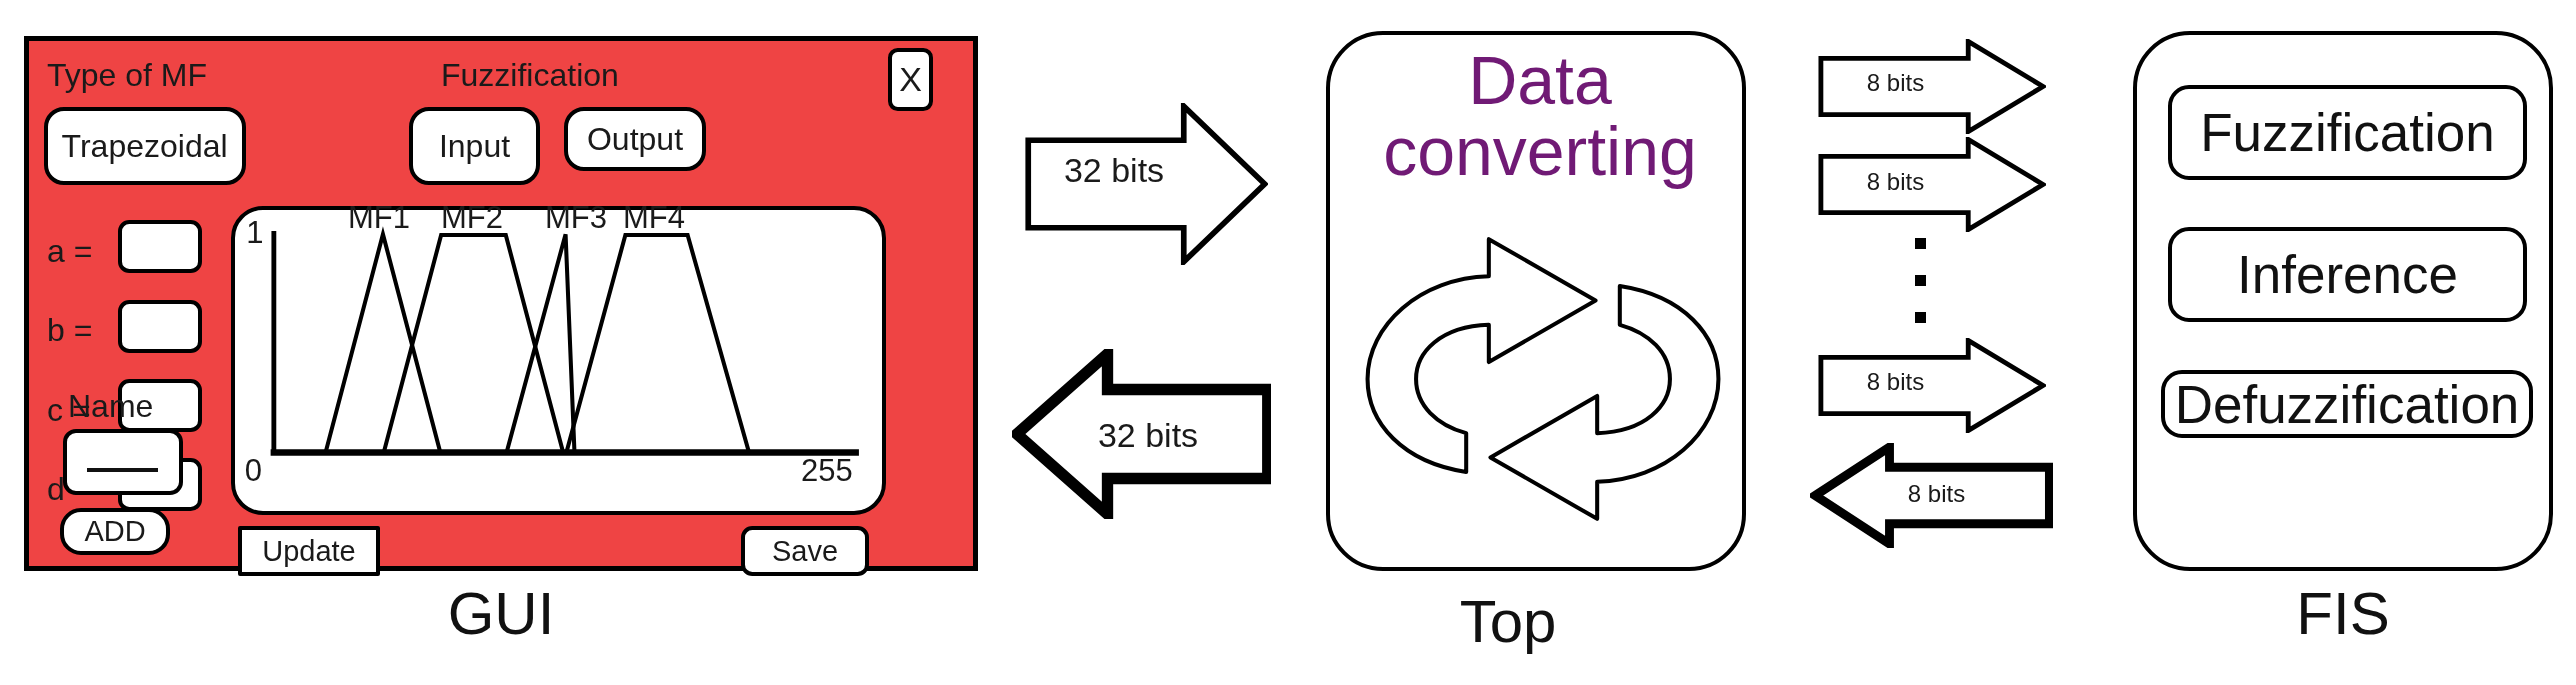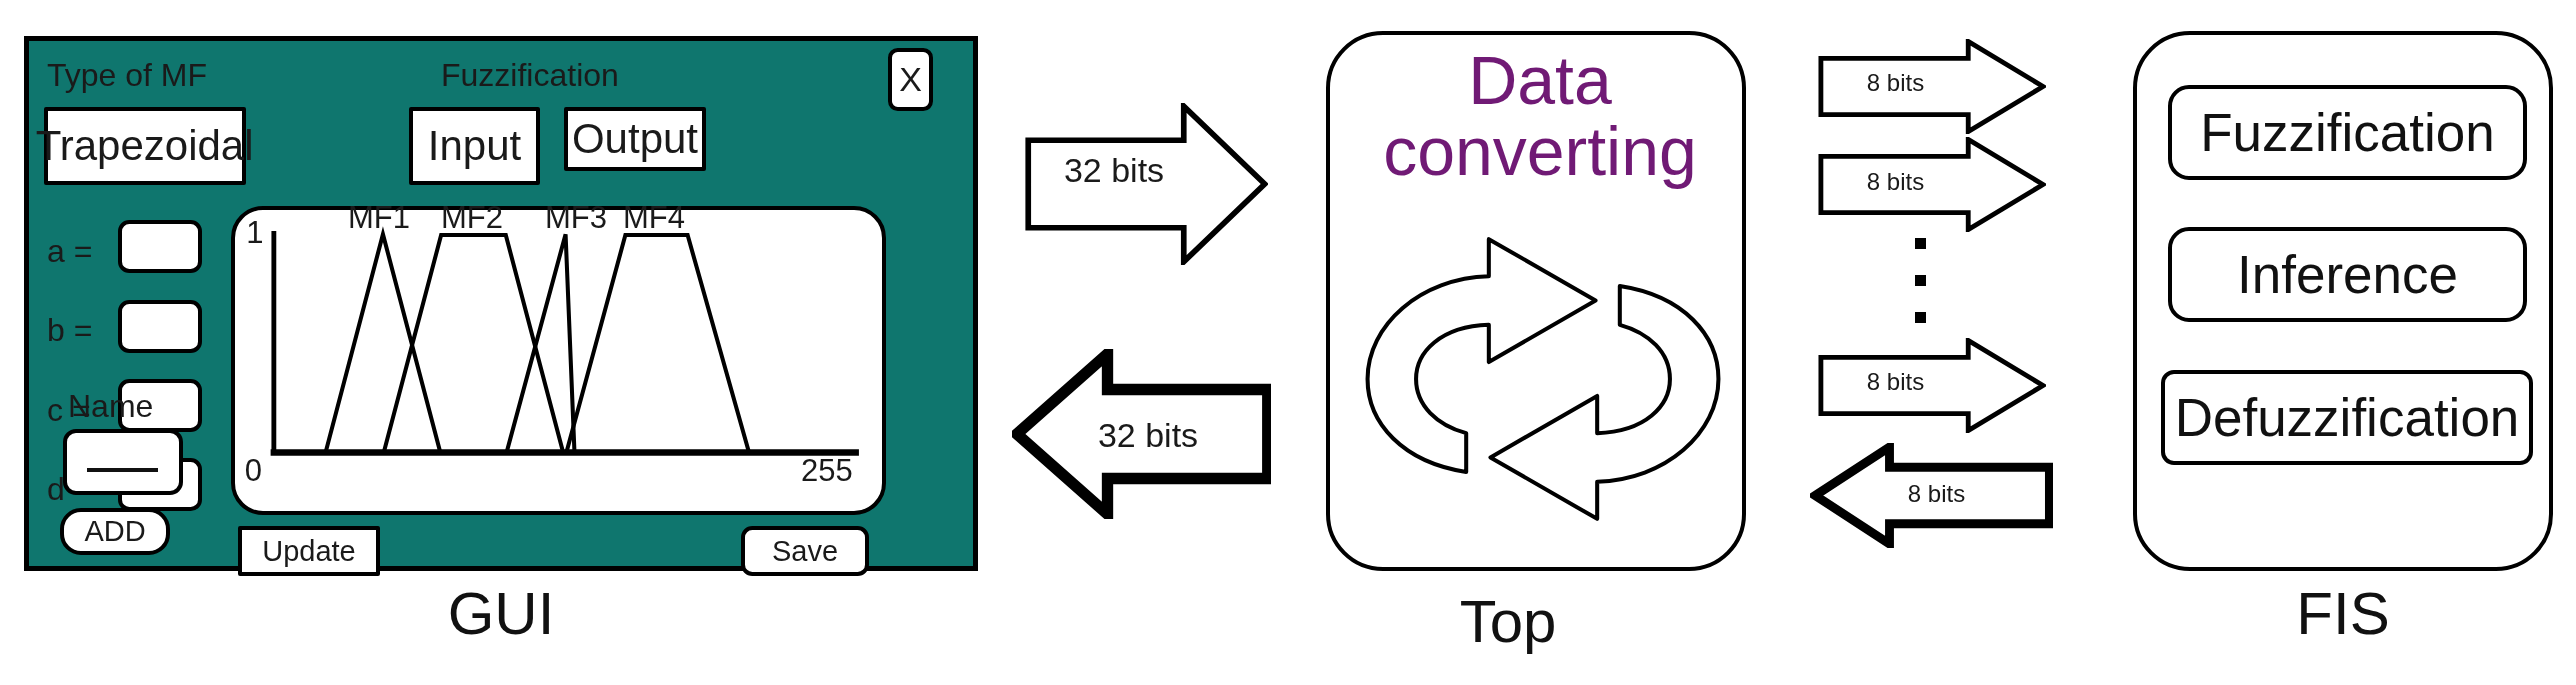--- a/index.html
+++ b/index.html
@@ -26,41 +26,41 @@
   
   .abs { position: absolute; }
 
   
   #gui-window {
     left: 24px;
     top: 36px;
     width: 954px;
     height: 535px;
     border: 5.7px solid #000;
-    background: #0f766e;
+    background: #ef4444;
     box-sizing: border-box;
   }
 
   .gui-label {
     font-size: 32px;
     line-height: 1;
     white-space: nowrap;
     color: #1a1a1a;
   }
 
   
   .pill {
     border: 4.9px solid #000;
-    border-radius: 2px;
+    border-radius: 20px;
     background: #fff;
     box-sizing: border-box;
     display: flex;
     align-items: center;
     justify-content: center;
-    font-size: 42px;
+    font-size: 32px;
     color: #1a1a1a;
     white-space: nowrap;
   }
   .pill.thin { border-width: 4px; border-radius: 11.3px; }
 
   
   .valbox {
     border: 4.9px solid #000;
     border-radius: 11.3px;
     background: #fff;
@@ -287,19 +287,19 @@
     </svg>
   </div>
   <div class="arrow-label small" style="left:1884px; top:474px; width:105px; height:39px;">8 bits</div>
 
   <div class="abs procblock" style="left:2133px; top:31px; width:420px; height:540px;">
 
     <div class="abs subblock" style="left:31px; top:50px; width:359px; height:95px;">Fuzzification</div>
 
     <div class="abs subblock" style="left:31px; top:192px; width:359px; height:95px;">Inference</div>
 
-    <div class="abs subblock" style="left:24px; top:335px; width:372px; height:95px;border-radius:13px;">Defuzzification</div>
+    <div class="abs subblock" style="left:24px; top:335px; width:372px; height:68px;">Defuzzification</div>
   </div>
 
   <div class="caption" style="left:2133px; top:579px; width:420px;">FIS</div>
 
 </div>
 
 
 </body></html>

